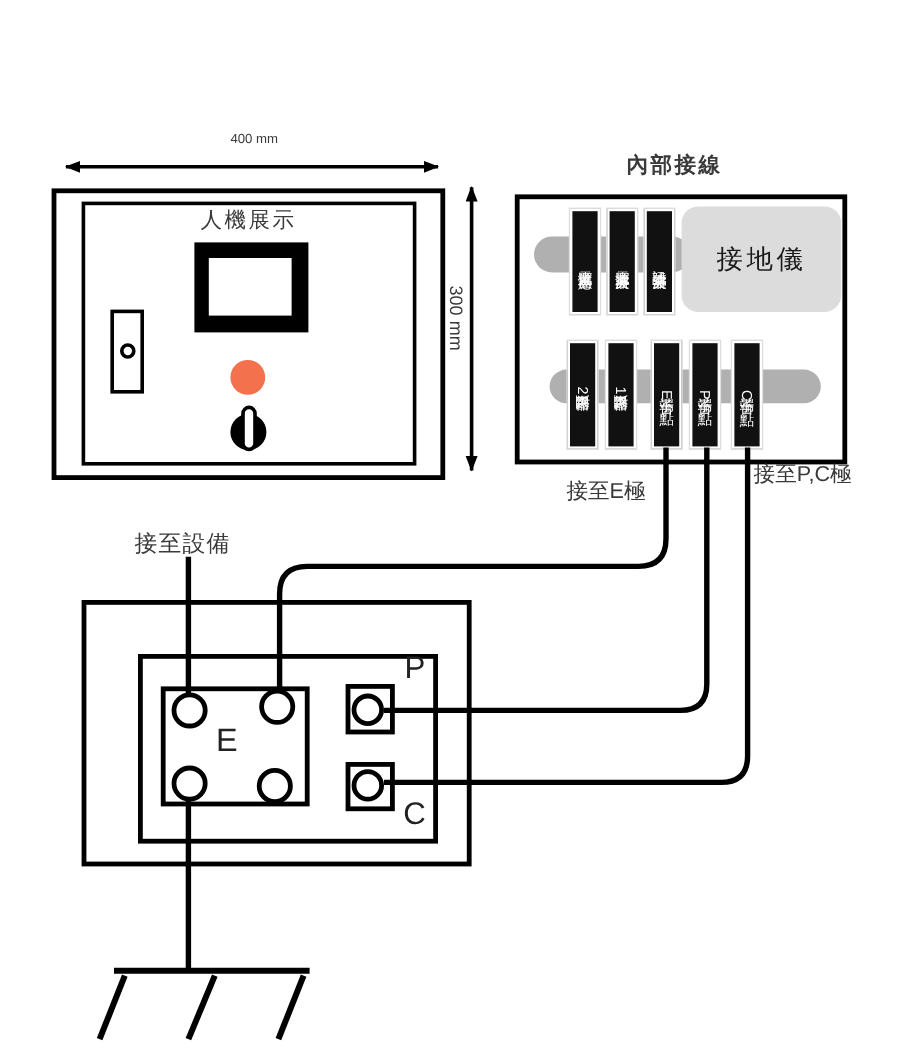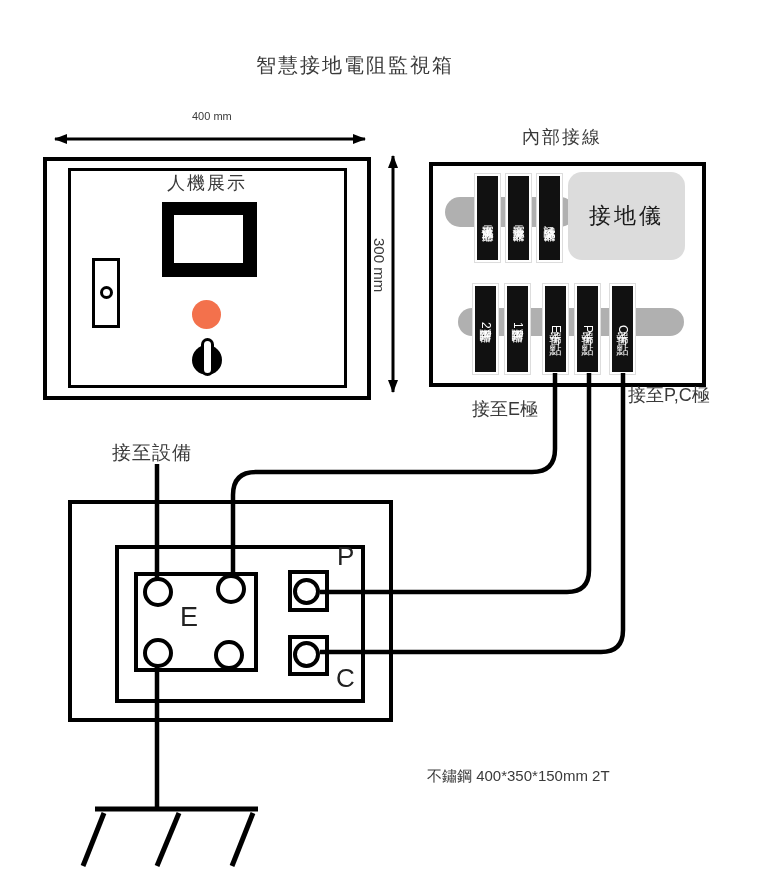--- a/index.html
+++ b/index.html
@@ -21,38 +21,38 @@
   .hmi-label  { left:167px; top:171px; font-size:18px; letter-spacing:2px; }
   .screen      { left:162px; top:202px; width:95px; height:75px; background:#000; }
   .screen-face { left:174px; top:215px; width:69px; height:48px; background:#fff; }
   .switch      { left:92px; top:258px; width:28px; height:70px; border:3px solid #000; }
   .switch-dot  { left:100px; top:286px; width:13px; height:13px; border:3px solid #000; border-radius:50%; }
   .lamp        { left:192px; top:300px; width:29px; height:29px; border-radius:50%; background:#f3714c; }
   .knob-base   { left:192px; top:345px; width:30px; height:30px; border-radius:50%; background:#000; }
   .knob-slot   { left:201px; top:338px; width:13px; height:38px; background:#fff; border:3px solid #000; border-radius:7px; }
 
   
-  .internal-title { left:522px; top:125px; font-size:18px; letter-spacing:2px; }
+  .internal-title { left:522px; top:125px; font-size:18px; letter-spacing:2px;font-weight:bold; }
   .internal-box { left:429px; top:162px; width:277px; height:225px; border:4px solid #000; }
   .rail { background:#b0b0b0; border-radius:15px; }
   .rail-top    { left:445px; top:197px; width:130px; height:30px; }
   .rail-bottom { left:458px; top:308px; width:226px; height:28px; }
   .module {
     background:#111111; color:#ffffff; border:2px solid #ffffff; outline:1px solid #dddddd;
     writing-mode:vertical-rl; text-orientation:mixed;
     display:flex; align-items:center; justify-content:center;
     font-size:12px; letter-spacing:1px; line-height:1;
   }
   .m-top { top:174px; width:25px; height:88px; }
   .m-t1 { left:475px; } .m-t2 { left:506px; } .m-t3 { left:537px; }
   .m-bot { top:284px; width:25px; height:90px; }
   .m-b1 { left:473px; } .m-b2 { left:505px; } .m-b3 { left:543px; }
   .m-b4 { left:575px; } .m-b5 { left:610px; }
   .meter {
-    left:568px; top:172px; width:117px; height:88px; background:#dcdcdc; border-radius:14px;
+    left:568px; top:172px; width:133px; height:88px; background:#dcdcdc; border-radius:14px;
     display:flex; align-items:center; justify-content:center;
     font-size:22px; letter-spacing:3px; color:#1a1a1a;
   }
 
   
   .to-e  { left:472px; top:397px; font-size:18px;text-align:center; }
   .to-pc { left:628px; top:383px; font-size:18px; }
   .to-equipment { left:112px; top:440px; font-size:19px; letter-spacing:1px; }
 
   
@@ -75,21 +75,20 @@
   .note2 { left:427px; top:767px; font-size:15px; }
 
   
   .wires { position:absolute; left:0; top:0; pointer-events:none; z-index:10; }
 </style>
 </head>
 <body>
 
 <div class="canvas">
 
-  <div class="txt title">智慧接地電阻監視箱</div>
 
   <div class="txt dim400">400 mm</div>
   <div class="txt dim300">300 mm</div>
 
   <div class="abs panel-outer"></div>
   <div class="abs panel-inner"></div>
   <div class="txt hmi-label">人機展示</div>
   <div class="abs screen"></div>
   <div class="abs screen-face"></div>
   <div class="abs switch"></div>
@@ -124,21 +123,20 @@
   <div class="abs terminal t-bl"></div>
   <div class="abs terminal t-br"></div>
   <div class="txt e-label">E</div>
   <div class="abs pc-square p-square"></div>
   <div class="abs pc-circle p-circle"></div>
   <div class="abs pc-square c-square"></div>
   <div class="abs pc-circle c-circle"></div>
   <div class="txt p-label">P</div>
   <div class="txt c-label">C</div>
 
-  <div class="txt note2">不鏽鋼 400*350*150mm 2T</div>
 
   <svg class="wires" width="769" height="878" viewBox="0 0 769 878">
     <defs>
       <marker id="arr" markerWidth="14" markerHeight="12" refX="12" refY="5" orient="auto-start-reverse" markerUnits="userSpaceOnUse">
         <path d="M0,0 L13,5 L0,10 z" fill="#000"></path>
       </marker>
     </defs>
 
     <path d="M55 139 H365" stroke="#000" stroke-width="3" fill="none" marker-start="url(#arr)" marker-end="url(#arr)"></path>
     <path d="M393 156 V392" stroke="#000" stroke-width="3" fill="none" marker-start="url(#arr)" marker-end="url(#arr)"></path>

